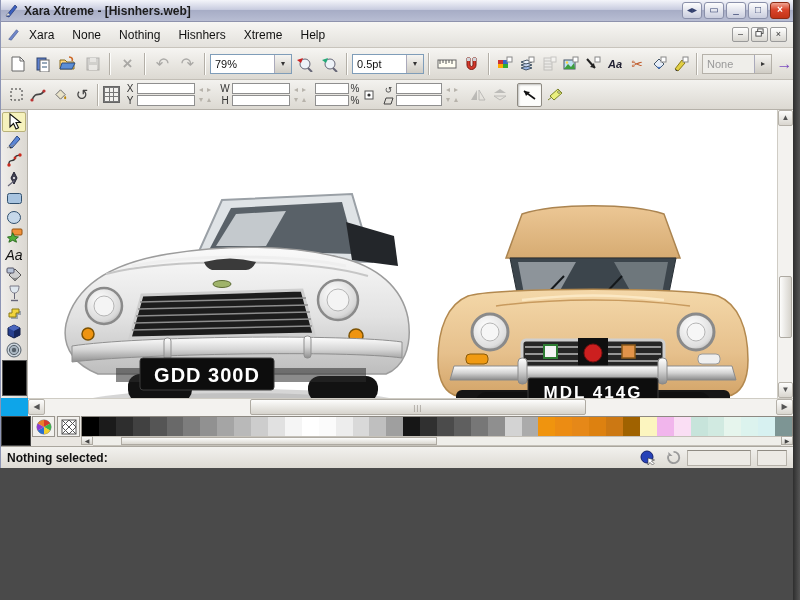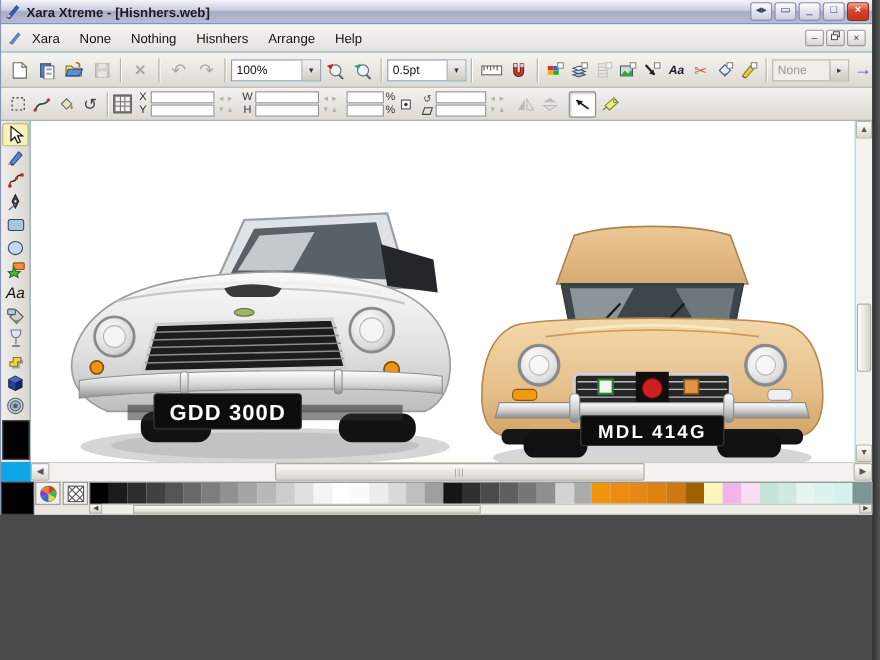--- a/index.html
+++ b/index.html
@@ -102,21 +102,21 @@
   </div>
 
   <div class="menubar">
     <svg width="13" height="13" viewBox="0 0 15 15">
       <path d="M2 13 L11 2 L13 4 L5 14 Z" fill="#6f86c9" stroke="#44578f" stroke-width="0.7"></path>
     </svg>
     <span class="menu-item">Xara</span>
     <span class="menu-item">None</span>
     <span class="menu-item">Nothing</span>
     <span class="menu-item">Hisnhers</span>
-    <span class="menu-item">Arrange</span>
+    <span class="menu-item">Xtreme</span>
     <span class="menu-item">Help</span>
     <div class="docbtns">
       <div class="dbtn">–</div>
       <div class="dbtn">
         <svg width="9" height="9" viewBox="0 0 10 10">
           <rect x="3" y="1" width="6" height="5" fill="none" stroke="#444"></rect>
           <rect x="1" y="4" width="6" height="5" fill="#fff" stroke="#444"></rect>
         </svg>
       </div>
       <div class="dbtn">×</div>
@@ -158,21 +158,21 @@
       </div>
     <div class="vsep"></div>
     <div class="tbtn dis">
         <span class="glyph" style="font-size:16px;">↶</span>
       </div>
     <div class="tbtn dis">
         <span class="glyph" style="font-size:16px;">↷</span>
       </div>
     <div class="vsep"></div>
     <div class="combo" style="width:82px;">
-      <span class="val">100%</span>
+      <span class="val">79%</span>
       <span class="arrow" style="margin-left:auto;">▾</span>
     </div>
     <div class="tbtn">
       <svg width="17" height="16" viewBox="0 0 17 16">
         <circle cx="9" cy="8" r="5" fill="#eef3f8" stroke="#667"></circle>
         <line x1="12" y1="12" x2="16" y2="16" stroke="#667" stroke-width="2"></line>
         <path d="M1 4 L7 2 L5 7 Z" fill="#c22"></path>
       </svg>
     </div>
     <div class="tbtn">
@@ -728,13 +728,27 @@
       <div class="pal-scroll">
         <div class="palbtn">◀</div>
         <div class="paltrack">
           <div class="palthumb"></div>
         </div>
         <div class="palbtn">▶</div>
       </div>
     </div>
   </div>
 
+  <div class="statusbar">
+    <span class="stext">Nothing selected:</span>
+    <span style="flex:1;"></span>
+    <svg class="sicon" width="16" height="16" viewBox="0 0 16 16">
+      <circle cx="7" cy="7" r="6" fill="#2742b8" stroke="#14206b"></circle>
+      <path d="M8 8 L8 15 L10 12.5 L12.5 15 L14 13.5 L11.5 11 L14.5 10 Z" fill="#fff" stroke="#333" stroke-width="0.6"></path>
+    </svg>
+    <svg class="sicon" width="15" height="15" viewBox="0 0 16 16">
+      <path d="M8 2 A6 6 0 1 1 2.5 6" fill="none" stroke="#9a9a9a" stroke-width="2"></path>
+      <path d="M2.5 2 L2.5 6.5 L7 6.5 Z" fill="#9a9a9a"></path>
+    </svg>
+    <div class="spanel" style="width:64px;"></div>
+    <div class="spanel" style="width:30px;"></div>
+  </div>
 </div>
 
 </body></html>

